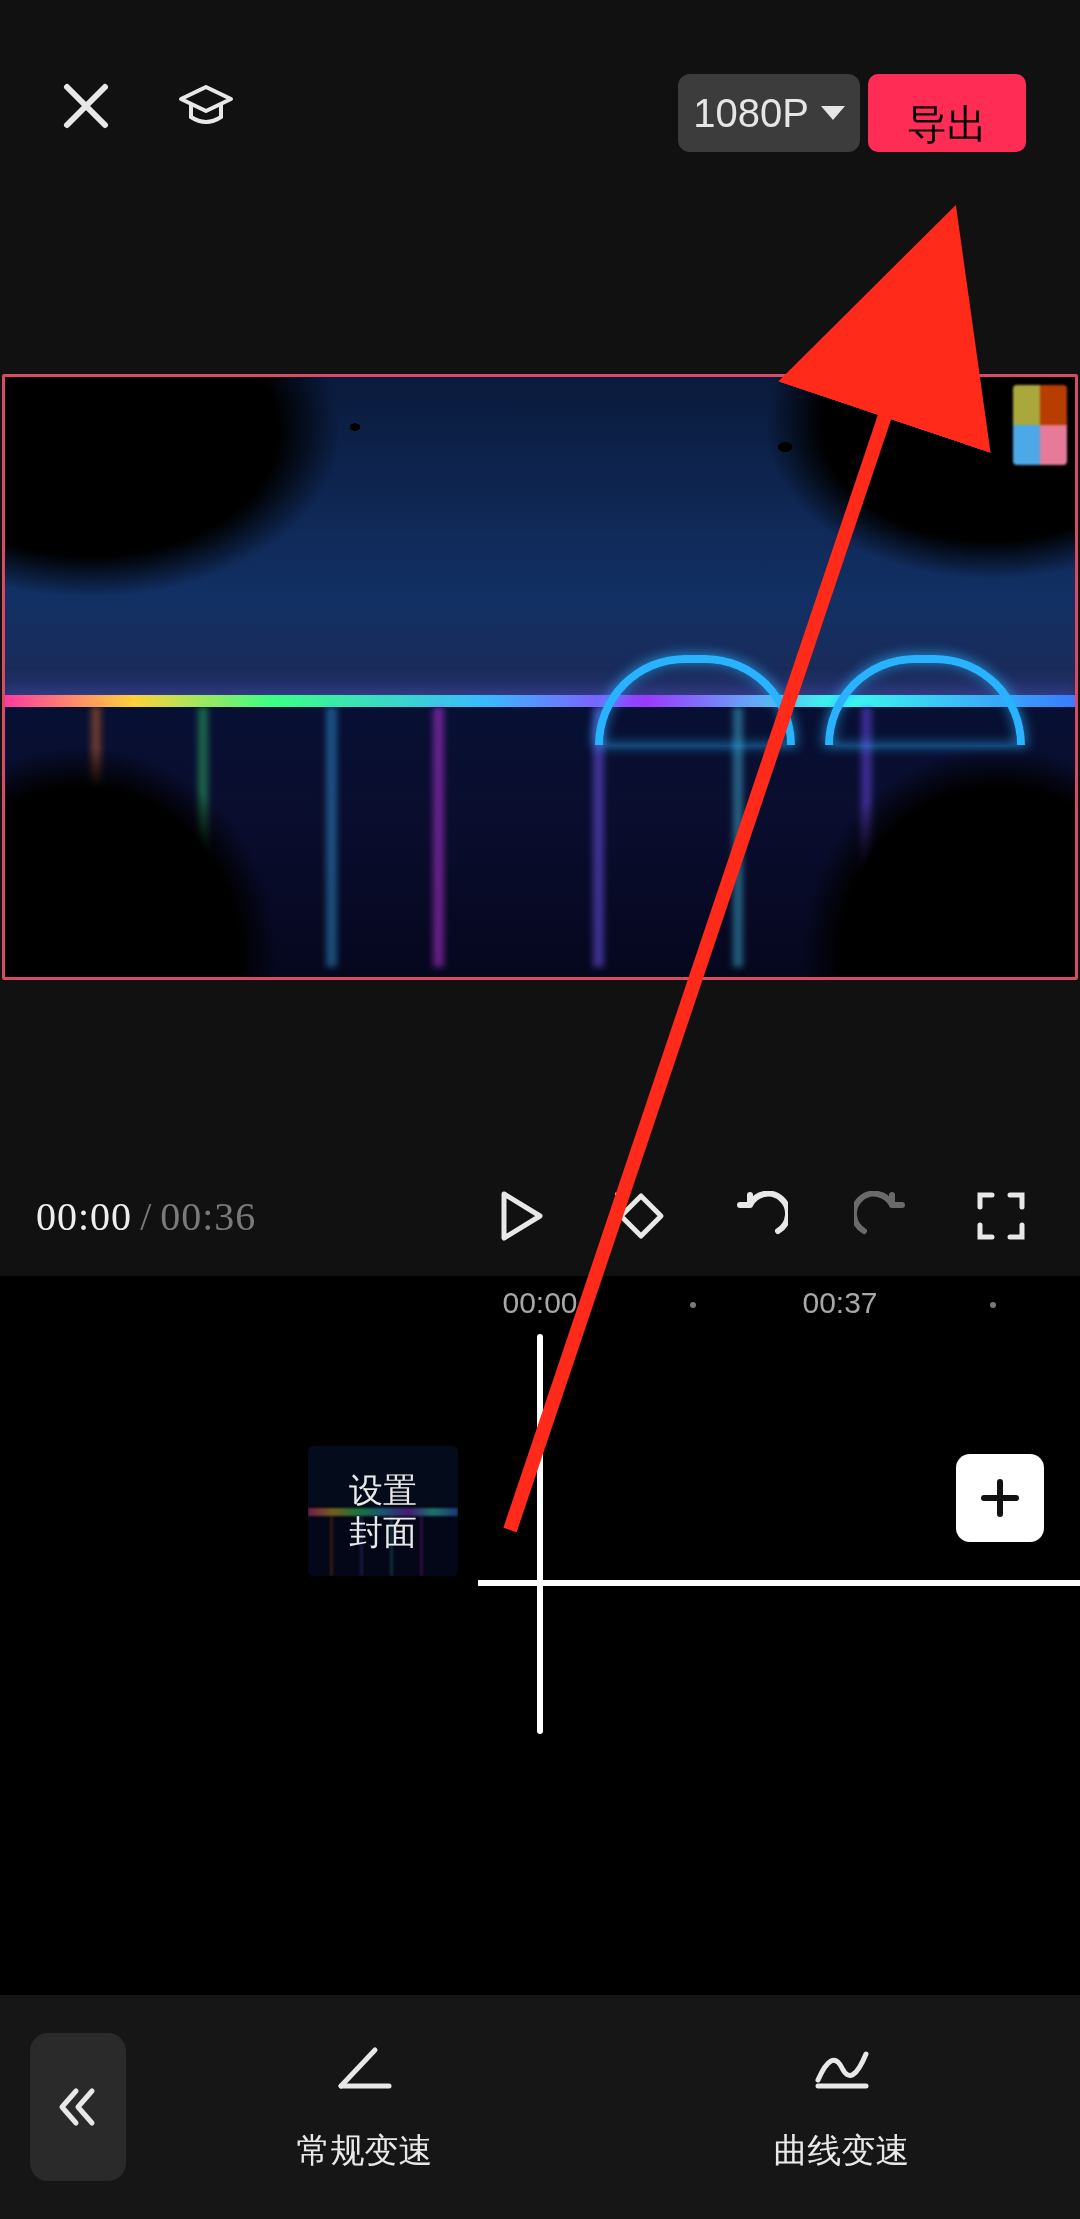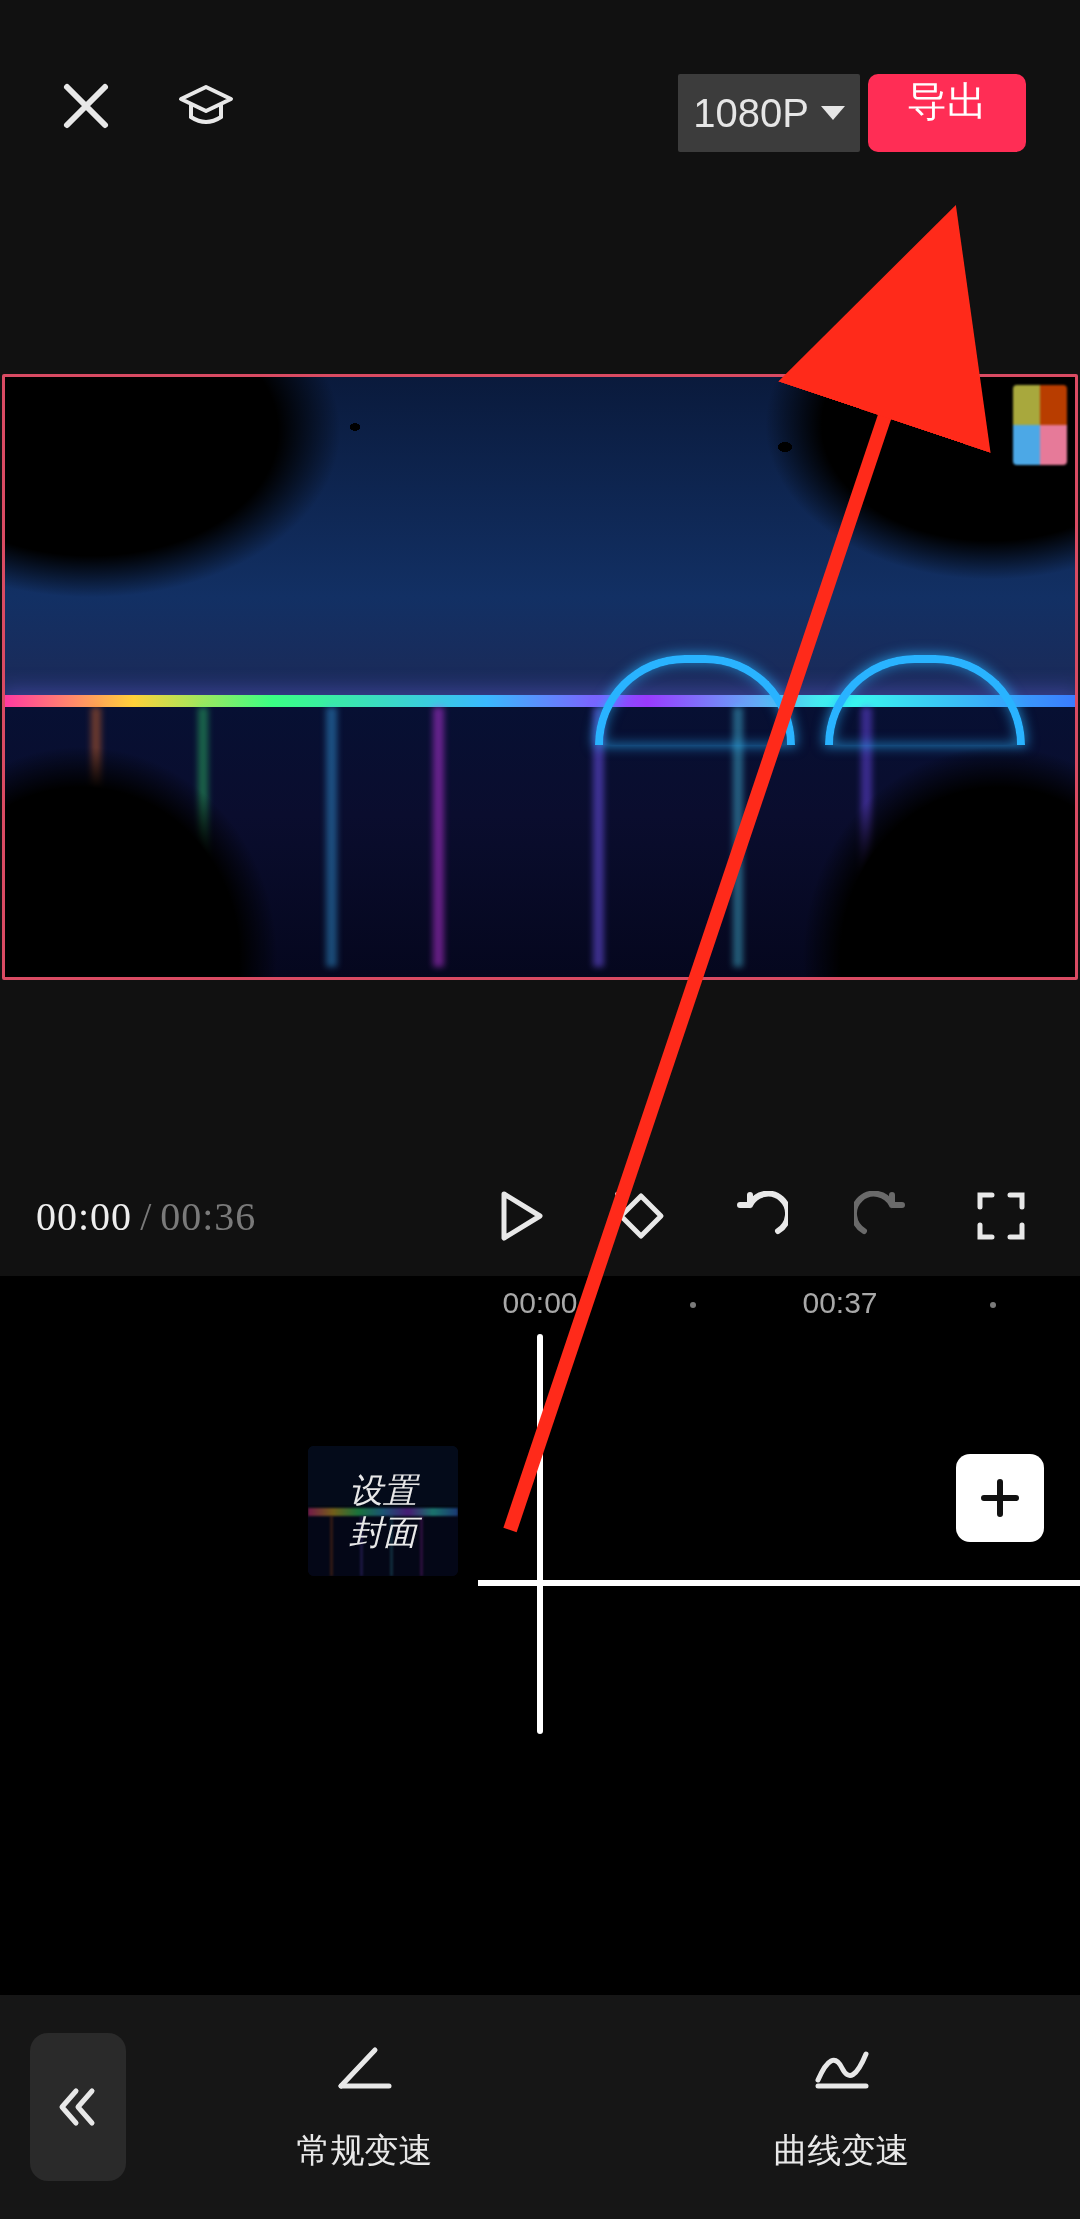--- a/index.html
+++ b/index.html
@@ -3,22 +3,22 @@
 <meta charset="utf-8">
 <style>
   * { box-sizing: border-box; margin: 0; padding: 0; }
   html, body { width: 1080px; height: 2219px; background: #000; font-family: -apple-system, "Helvetica Neue", Arial, sans-serif; color: #fff; overflow: hidden; }
   body { display: flex; flex-direction: column; }
 
   
   .topbar { position: relative; height: 200px; background: #111; }
   .close-btn { position: absolute; left: 58px; top: 78px; width: 56px; height: 56px; display:flex; align-items:center; justify-content:center; }
   .grad-btn  { position: absolute; left: 176px; top: 78px; width: 60px; height: 60px; display:flex; align-items:center; justify-content:center; }
-  .res-btn   { position: absolute; right: 220px; top: 74px; width: 182px; height: 78px; background: #3c3c3c; border-radius: 2px; display:flex; align-items:center; justify-content:center; gap:12px; color:#e6e6e6; font-size: 40px; font-weight: 500;}
-  .export-btn{ position: absolute; right: 54px; top: 74px; width: 158px; height: 78px; background: #ff2d55; border-radius: 10px; display:flex; align-items:flex-start; justify-content:center; color:#ffffff; font-size: 40px; font-weight: 500;}
+  .res-btn   { position: absolute; right: 220px; top: 74px; width: 182px; height: 78px; background: #3c3c3c; border-radius: 12px; display:flex; align-items:center; justify-content:center; gap:12px; color:#e6e6e6; font-size: 40px; font-weight: 500;}
+  .export-btn{ position: absolute; right: 54px; top: 74px; width: 158px; height: 78px; background: #ff2d55; border-radius: 10px; display:flex; align-items:flex-end; justify-content:center; color:#000000; font-size: 40px; font-weight: 500;}
   .caret-down { width:0; height:0; border-left:12px solid transparent; border-right:12px solid transparent; border-top:14px solid #e6e6e6;}
 
   
   .preview-zone { position: relative; height: 1076px; background: #111; }
   .video-frame { position: absolute; left: 2px; top: 174px; width: 1076px; height: 606px; border: 3px solid #d94b63; border-radius: 2px; overflow: hidden;}
   
   .scene { width:100%; height:100%; position:relative;
     background:
       radial-gradient(ellipse 300px 120px at 50% 85%, rgba(255,80,200,0.25), transparent 70%),
       radial-gradient(ellipse 200px 90px at 30% 82%, rgba(60,255,120,0.22), transparent 70%),
@@ -80,21 +80,21 @@
   
   .timeline-area { position:relative; flex:1; background:#000; }
   .ruler{position:absolute; left:0; right:0; top:10px; height:48px; color:#a8a8a8; font-size:30px;}
   .ruler .rlabel{position:absolute; transform:translateX(-50%);}
   .ruler .rdot{position:absolute; top:16px; width:6px; height:6px; background:#7a7a7a; border-radius:50%;}
   .playhead{position:absolute; top:58px; height:400px; width:6px; background:#fff; left:537px; border-radius:3px; z-index:30;}
 
   .left-stack{position:absolute; left:128px; top:150px; width:120px; text-align:center;}
   .mute-label{color:#cfcfcf; font-size:30px; margin-top:14px;}
 
-  .cover-thumb{position:absolute; left:308px; top:170px; width:150px; height:130px; border-radius:6px; overflow:hidden; display:flex; align-items:center; justify-content:center;font-style:italic;}
+  .cover-thumb{position:absolute; left:308px; top:170px; width:150px; height:130px; border-radius:6px; overflow:hidden; display:flex; align-items:center; justify-content:center;}
   .cover-thumb .mini{position:absolute; inset:0;}
   .cover-thumb .darken{position:absolute; inset:0; background:rgba(0,0,0,.55);}
   .cover-text{position:relative; color:#e8e8e8; font-size:34px; line-height:42px; text-align:center;}
 
   .clip{position:absolute; left:478px; top:164px; right:0; height:136px; background:#16294f; border-radius:6px 0 0 6px; display:flex; border-right:none; overflow:hidden;}
   .clip .handle{width:68px; background:#fcfcfc; border-radius:6px 0 0 6px; display:flex; align-items:center; justify-content:center;}
   .clip .handle .grip{width:6px; height:54px; background:#c9c9c9; border-radius:3px;}
   .clip .frames{flex:1; position:relative;}
   .clip .mini{position:absolute; top:0; bottom:0; width:220px;}
   .clip .m1{left:0;}

